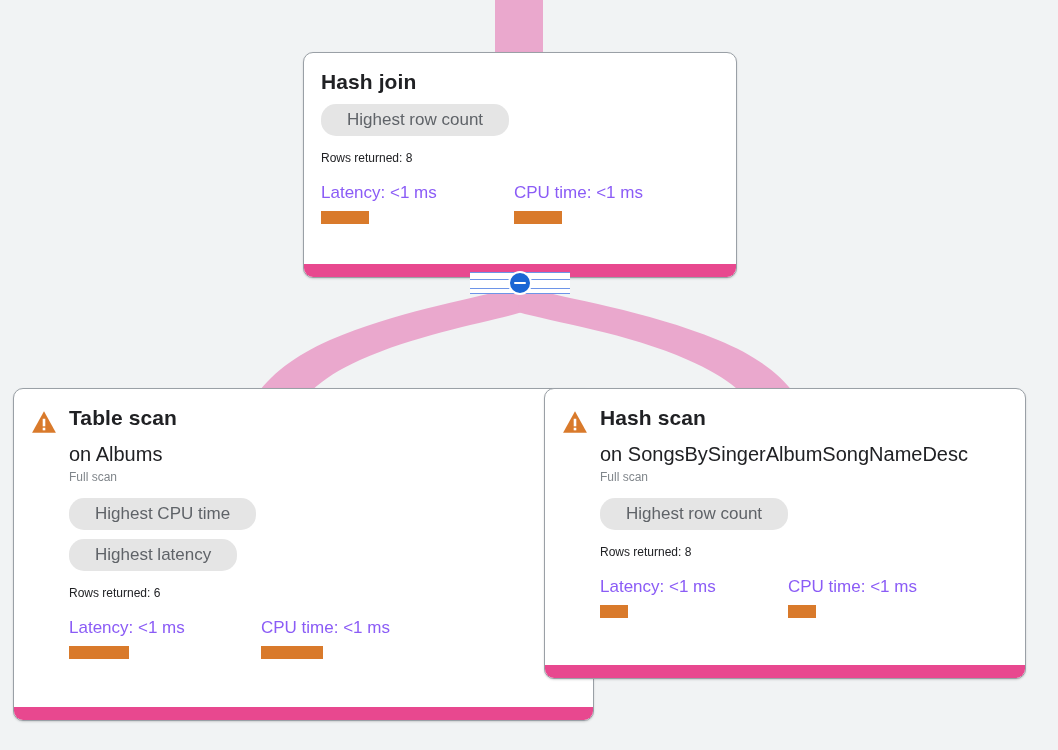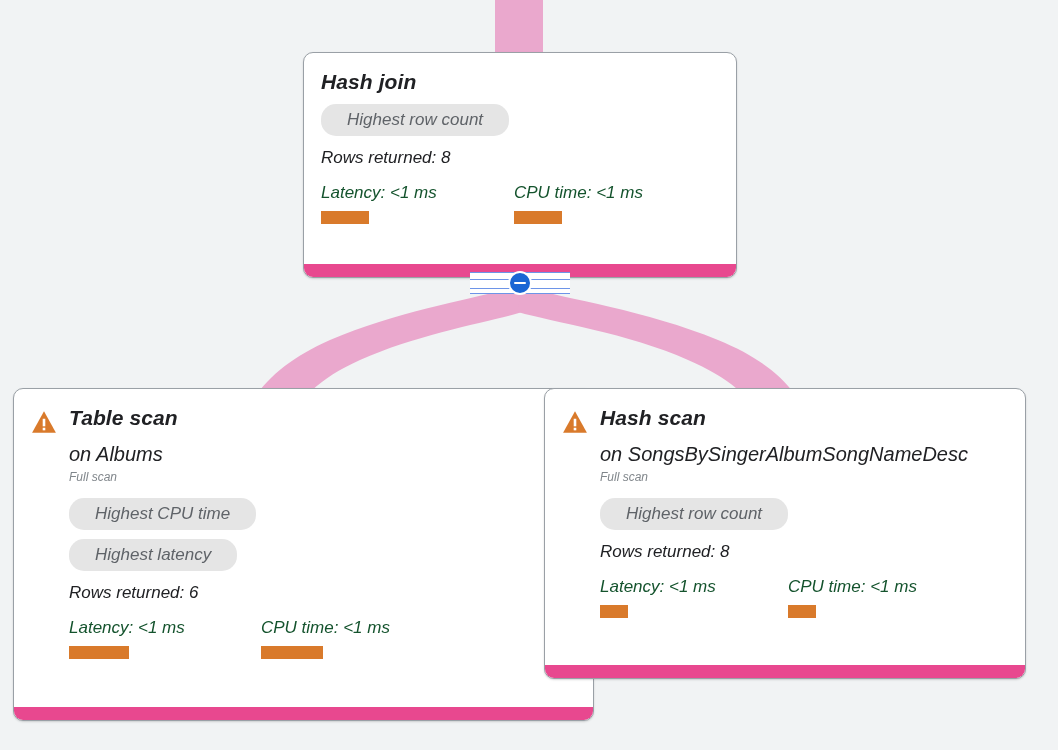--- a/index.html
+++ b/index.html
@@ -36,21 +36,20 @@
   
   .node {
     position: absolute;
     z-index: 2;
     background: #ffffff;
     border: 1px solid #9aa0a6;
     border-radius: 10px;
     box-sizing: border-box;
     overflow: hidden;
     box-shadow: 0 1px 2px rgba(60,64,67,.20);
-    font-style: italic;
   }
   .node-body {
     padding: 16px 17px 14px 17px;
     box-sizing: border-box;
   }
   .node-accent {
     position: absolute;
     left: 0;
     right: 0;
     bottom: 0;
@@ -121,34 +120,34 @@
     color: #5f6368;
     border-radius: 15px;
     font-size: 17px;
     line-height: 20px;
     padding: 6px 26px;
     margin-top: 9px;
   }
   .chip-row { line-height: 0; }
 
   .rows-returned {
-    font-size: 17px;
+    font-size: 12px;
     line-height: 22px;
     color: #202124;
     margin-top: 11px;
   }
 
   .metrics {
     display: flex;
     margin-top: 13px;
   }
   .metric-label {
     font-size: 17px;
     line-height: 22px;
-    color: #14532d;
+    color: #8b5cf6;
     white-space: nowrap;
   }
   .metric-bar {
     height: 13px;
     background: #d97a2b;
     margin-top: 7px;
   }
 
   
   #collapse-toggle {

